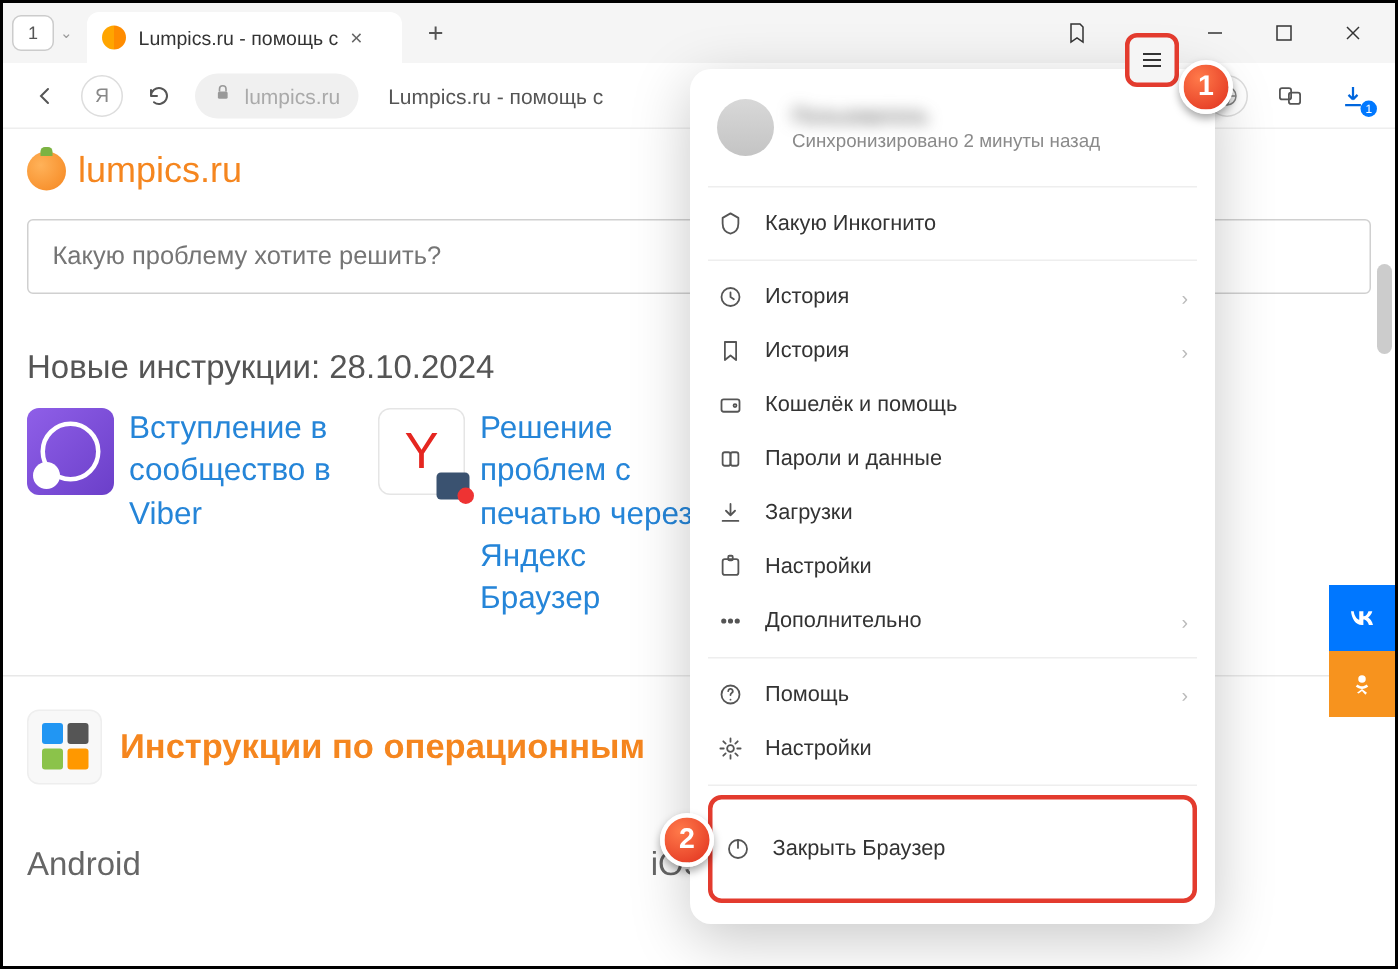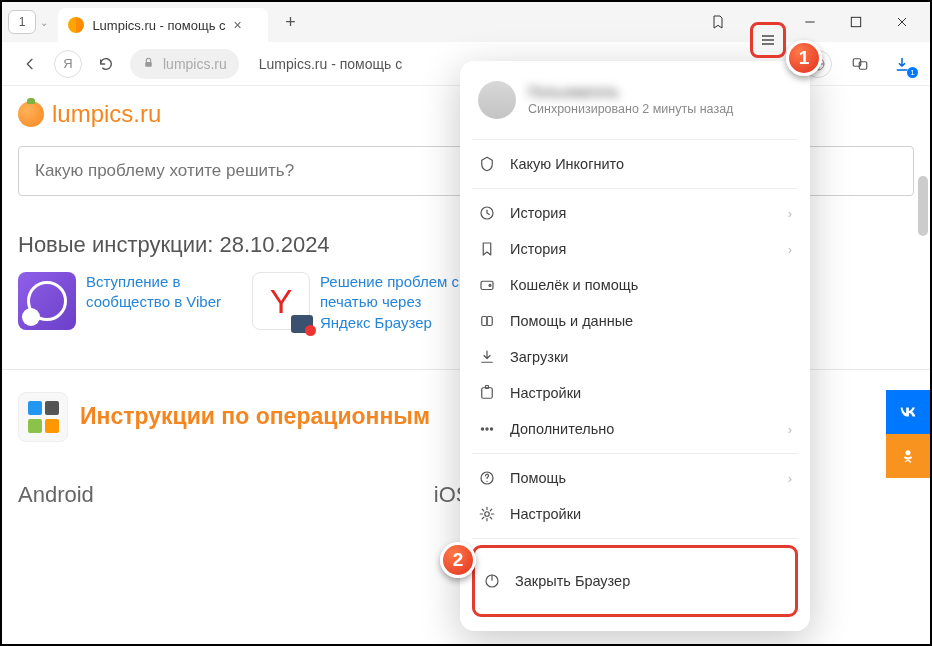--- a/index.html
+++ b/index.html
@@ -83,40 +83,40 @@
 .thumb-viber::before { content:''; width:34px; height:34px; border:3px solid #fff; border-radius:50% }
 .thumb-viber::after { content:''; position:absolute; bottom:4px; left:4px; width:18px; height:18px;
   background:#fff; border-radius:50% }
 .thumb-yabrowser { background:#fff; border:1px solid #e5e5e5 }
 .ya-y { color:#e52620; font-size:34px; font-weight:500 }
 .printer-badge { position:absolute; bottom:-4px; right:-4px; width:22px; height:18px;
   background:#3a5270; border-radius:3px }
 .printer-badge::after { content:''; position:absolute; bottom:-3px; right:-3px;
   width:11px; height:11px; background:#e33; border-radius:50%; color:#fff;
   font-size:9px; display:flex; align-items:center; justify-content:center }
-.article-link { color:#2585d8; font-size:15px; line-height:1.35 }
+.article-link { color:#2585d8; font-size:21px; line-height:1.35 }
 .hr { height:1px; background:#e8e8e8; margin:36px -16px 22px }
 .os-row { display:flex; align-items:center; gap:12px; margin-bottom:40px }
 .os-thumb { width:50px; height:50px; border-radius:8px; background:#f8f8f8;
   border:1px solid #eee; display:flex; align-items:center; justify-content:center;
   flex-wrap:wrap; padding:8px; gap:3px }
 .os-tile { width:14px; height:14px; border-radius:2px }
 .os-title { color:#f5861f; font-size:23px; font-weight:700 }
 .platform-row { display:flex; gap:340px; font-size:22px; color:#666; font-weight:300 }
 
 .social { position:absolute; right:0; top:304px; display:flex; flex-direction:column; gap:0 }
 .soc { width:44px; height:44px; display:flex; align-items:center; justify-content:center; color:#fff; font-weight:bold }
 .soc.vk { background:#0077ff; font-size:20px }
 .soc.ok { background:#f7931e }
 
 .vscroll { position:absolute; right:2px; top:90px; width:10px; height:60px;
   background:#ccc; border-radius:5px }
 
 .menu {
-  position:absolute; top:59px; left:458px; width:350px;
+  position:absolute; top:44px; left:458px; width:350px;
   background:#fff; border-radius:14px;
   box-shadow:0 10px 40px rgba(0,0,0,.22);
   padding:10px 0; z-index:100;
 }
 .menu-header { display:flex; gap:12px; padding:10px 18px 14px; align-items:center }
 .avatar { width:38px; height:38px; border-radius:50%;
   background:linear-gradient(180deg,#d8d8d8,#c4c4c4) }
 .sync-name { filter:blur(5px); color:#444; font-size:14px; font-weight:500 }
 .sync-status { color:#8a8a8a; font-size:12.5px; margin-top:2px }
 .menu-sep { height:1px; background:#eee; margin:6px 12px }
@@ -330,21 +330,21 @@
       </span>
     <span>Кошелёк и помощь</span>
   </div>
   <div class="menu-item">
     <span class="mi-icon">
         <svg viewBox="0 0 24 24">
           <rect x="5" y="6" width="7" height="12" rx="2"></rect>
           <rect x="12" y="6" width="7" height="12" rx="2"></rect>
         </svg>
       </span>
-    <span>Помощь и данные</span>
+    <span>Пароли и данные</span>
   </div>
   <div class="menu-item">
     <span class="mi-icon">
         <svg viewBox="0 0 24 24">
           <path d="M12 4v10m0 0l-4-4m4 4l4-4M5 19h14"></path>
         </svg>
       </span>
     <span>Загрузки</span>
   </div>
   <div class="menu-item">

